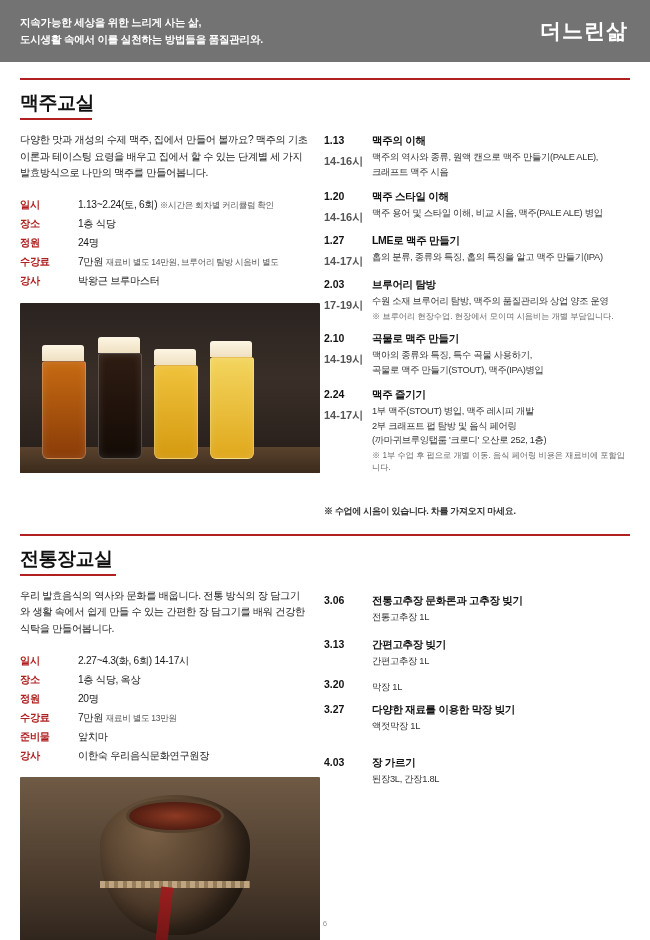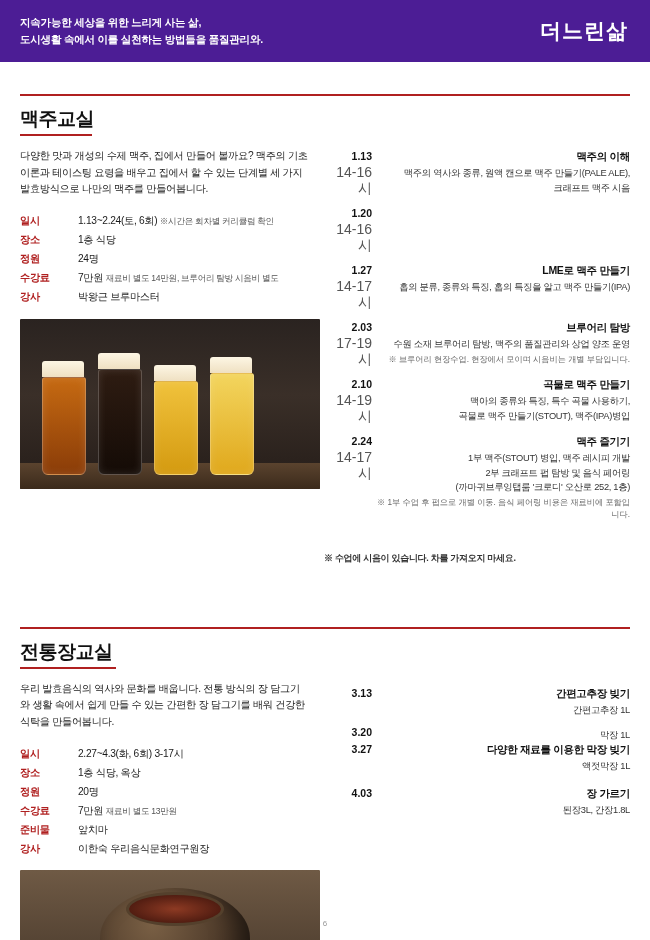--- a/index.html
+++ b/index.html
@@ -12,21 +12,21 @@
     background: #ffffff;
     font-family: "Liberation Sans", sans-serif;
     color: #1a1a1a;
     position: relative;
     overflow: hidden;
   }
 
   
   .header {
     height: 62px;
-    background: #4c1d95;
+    background: #737373;
     display: flex;
     align-items: center;
     justify-content: space-between;
     padding: 0 22px 0 20px;
     box-sizing: border-box;
   }
   .header-lines {
     color: #ffffff;
     font-size: 10.5px;
     line-height: 17px;
@@ -35,21 +35,21 @@
   }
   .header-logo {
     color: #ffffff;
     font-size: 21px;
     font-weight: bold;
     letter-spacing: 1px;
   }
 
   
   .section {
-    padding: 16px 20px;
+    padding: 0 20px;
     box-sizing: border-box;
   }
   .section-rule {
     border-top: 2px solid #b02020;
     margin: 16px 0 0 0;
   }
   .section-title {
     font-size: 19px;
     font-weight: bold;
     color: #111111;
@@ -199,35 +199,35 @@
     height: 62px;
     background: linear-gradient(180deg,#9b1f1f,#6d1414);
     transform: rotate(6deg);
   }
 
   
   .curriculum { margin-top: 2px; }
   .cur-row {
     display: flex;
     margin-bottom: 9px;
-    text-align: right;
   }
   .cur-date {
     width: 48px;
     flex: 0 0 48px;
   }
   .cur-day {
     font-size: 10.5px;
     font-weight: bold;
     color: #111;
   }
   .cur-time {
-    font-size: 14px;
+    font-size: 11px;
     color: #555;
-    margin-top: 2px;
+    margin-top: 8px;
+    font-weight: bold;
   }
   .cur-body { flex: 1 1 auto; }
   .cur-title {
     font-size: 10.5px;
     font-weight: bold;
     color: #111;
     letter-spacing: -0.3px;
   }
   .cur-desc {
     font-size: 9.3px;
@@ -357,20 +357,25 @@
 크래프트 맥주 시음</div>
             <div class="cur-note"></div>
           </div>
         </div>
 
         <div class="cur-row">
           <div class="cur-date">
             <div class="cur-day">1.20</div>
             <div class="cur-time">14-16시</div>
           </div>
+          <div class="cur-body">
+            <div class="cur-title">맥주 스타일 이해</div>
+            <div class="cur-desc" style="white-space:pre-line">맥주 용어 및 스타일 이해, 비교 시음, 맥주(PALE ALE) 병입</div>
+            <div class="cur-note"></div>
+          </div>
         </div>
 
         <div class="cur-row">
           <div class="cur-date">
             <div class="cur-day">1.27</div>
             <div class="cur-time">14-17시</div>
           </div>
           <div class="cur-body">
             <div class="cur-title">LME로 맥주 만들기</div>
             <div class="cur-desc" style="white-space:pre-line">홉의 분류, 종류와 특징, 홉의 특징을 알고 맥주 만들기(IPA)</div>
@@ -430,21 +435,21 @@
 
   <div class="columns">
     <div class="col-left">
       <div class="intro">우리 발효음식의 역사와 문화를 배웁니다. 전통 방식의 장 담그기와 생활 속에서 쉽게 만들 수 있는 간편한 장 담그기를 배워 건강한 식탁을 만들어봅니다.</div>
 
       <table class="info-table">
         <tbody>
             <tr>
           <td class="info-label">일시</td>
           <td class="info-value">
-            <span>2.27~4.3(화, 6회) 3-17시</span>
+            <span>2.27~4.3(화, 6회) 14-17시</span>
             <span class="info-sub"></span>
           </td>
         </tr>
         <tr>
           <td class="info-label">장소</td>
           <td class="info-value">
             <span>1층 식당, 옥상</span>
             <span class="info-sub"></span>
           </td>
         </tr>
@@ -485,41 +490,50 @@
           <div class="jar-rope"></div>
           <div class="jar-ribbon"></div>
         </div>
       </div>
     </div>
 
     <div class="col-right">
       <div class="curriculum" style="margin-top:6px">
 
 
+        <div class="cur-row" style="margin-bottom:14px">
+          <div class="cur-date">
+            <div class="cur-day">3.06</div>
+          </div>
+          <div class="cur-body">
+            <div class="cur-title">전통고추장 문화론과 고추장 빚기</div>
+            <div class="cur-desc">전통고추장 1L</div>
+          </div>
+        </div>
 
         <div class="cur-row" style="">
           <div class="cur-date">
             <div class="cur-day">3.13</div>
           </div>
           <div class="cur-body">
             <div class="cur-title">간편고추장 빚기</div>
             <div class="cur-desc">간편고추장 1L</div>
           </div>
         </div>
 
-        <div class="cur-row" style="margin-bottom:0">
+        <div class="cur-row" style="margin-bottom:9px">
           <div class="cur-date">
             <div class="cur-day">3.20</div>
           </div>
           <div class="cur-body">
             <div class="cur-desc">막장 1L</div>
           </div>
         </div>
 
-        <div class="cur-row" style="margin-bottom:14px">
+        <div class="cur-row" style="margin-bottom:22px">
           <div class="cur-date">
             <div class="cur-day">3.27</div>
           </div>
           <div class="cur-body">
             <div class="cur-title">다양한 재료를 이용한 막장 빚기</div>
             <div class="cur-desc">액젓막장 1L</div>
           </div>
         </div>
 
         <div class="cur-row">

